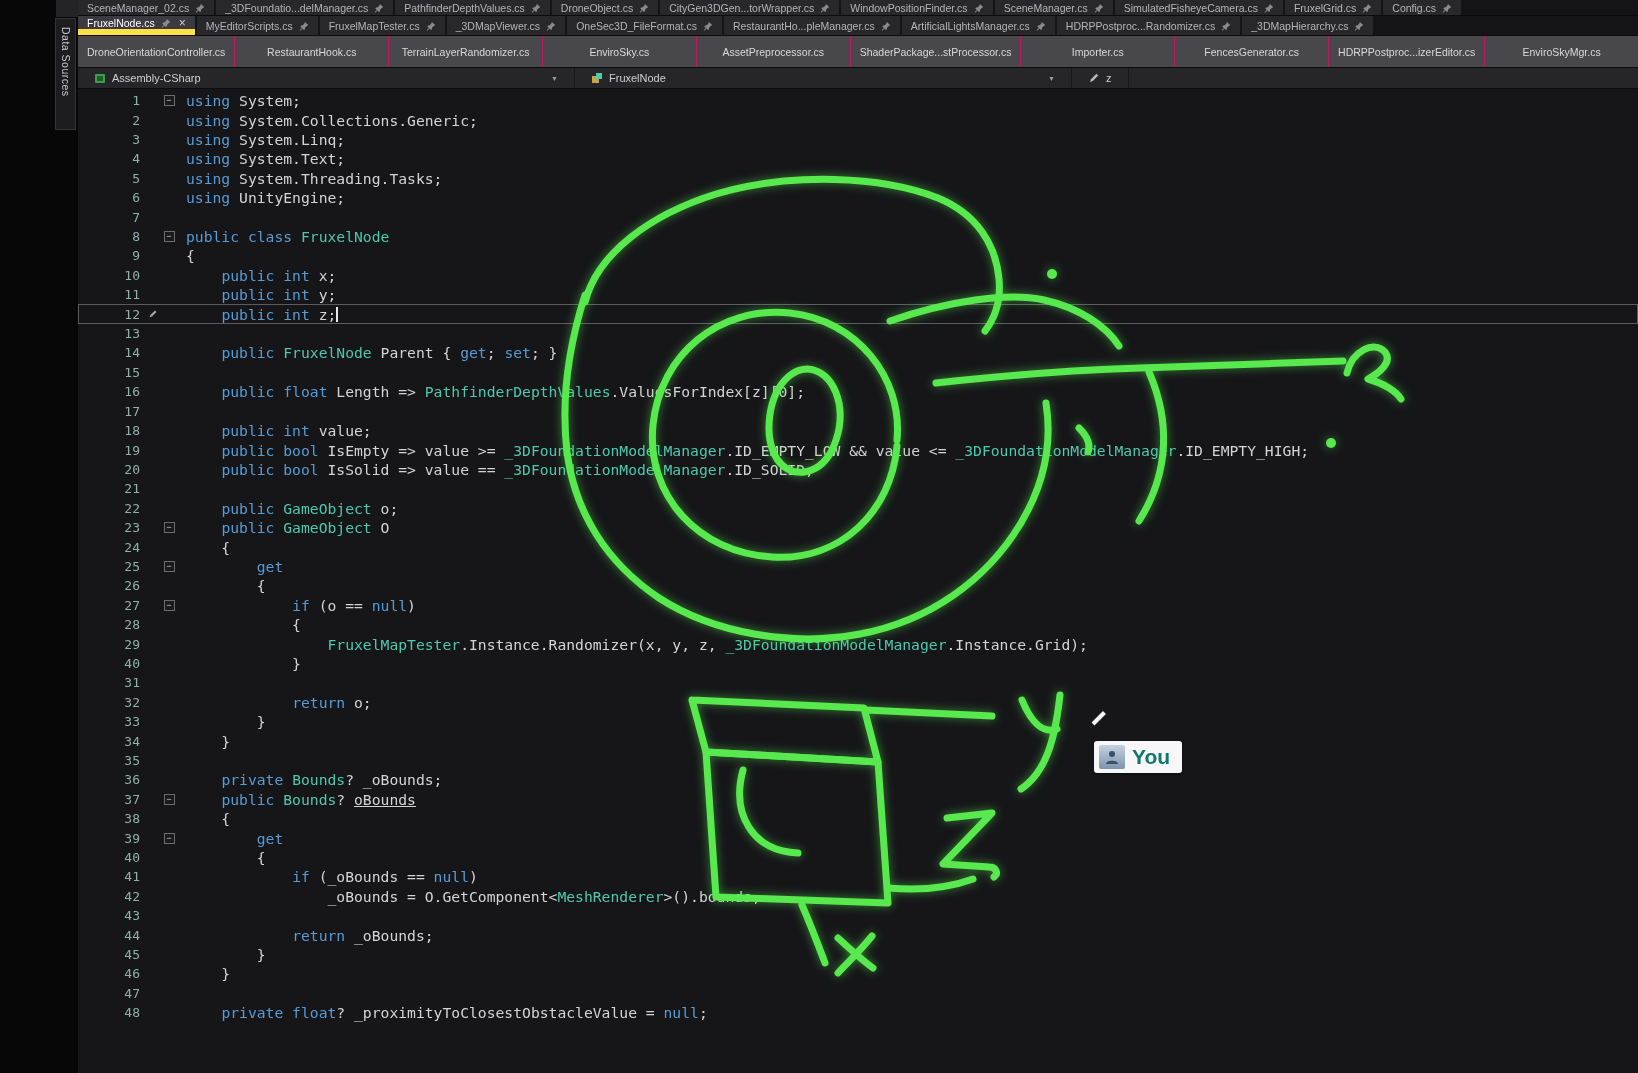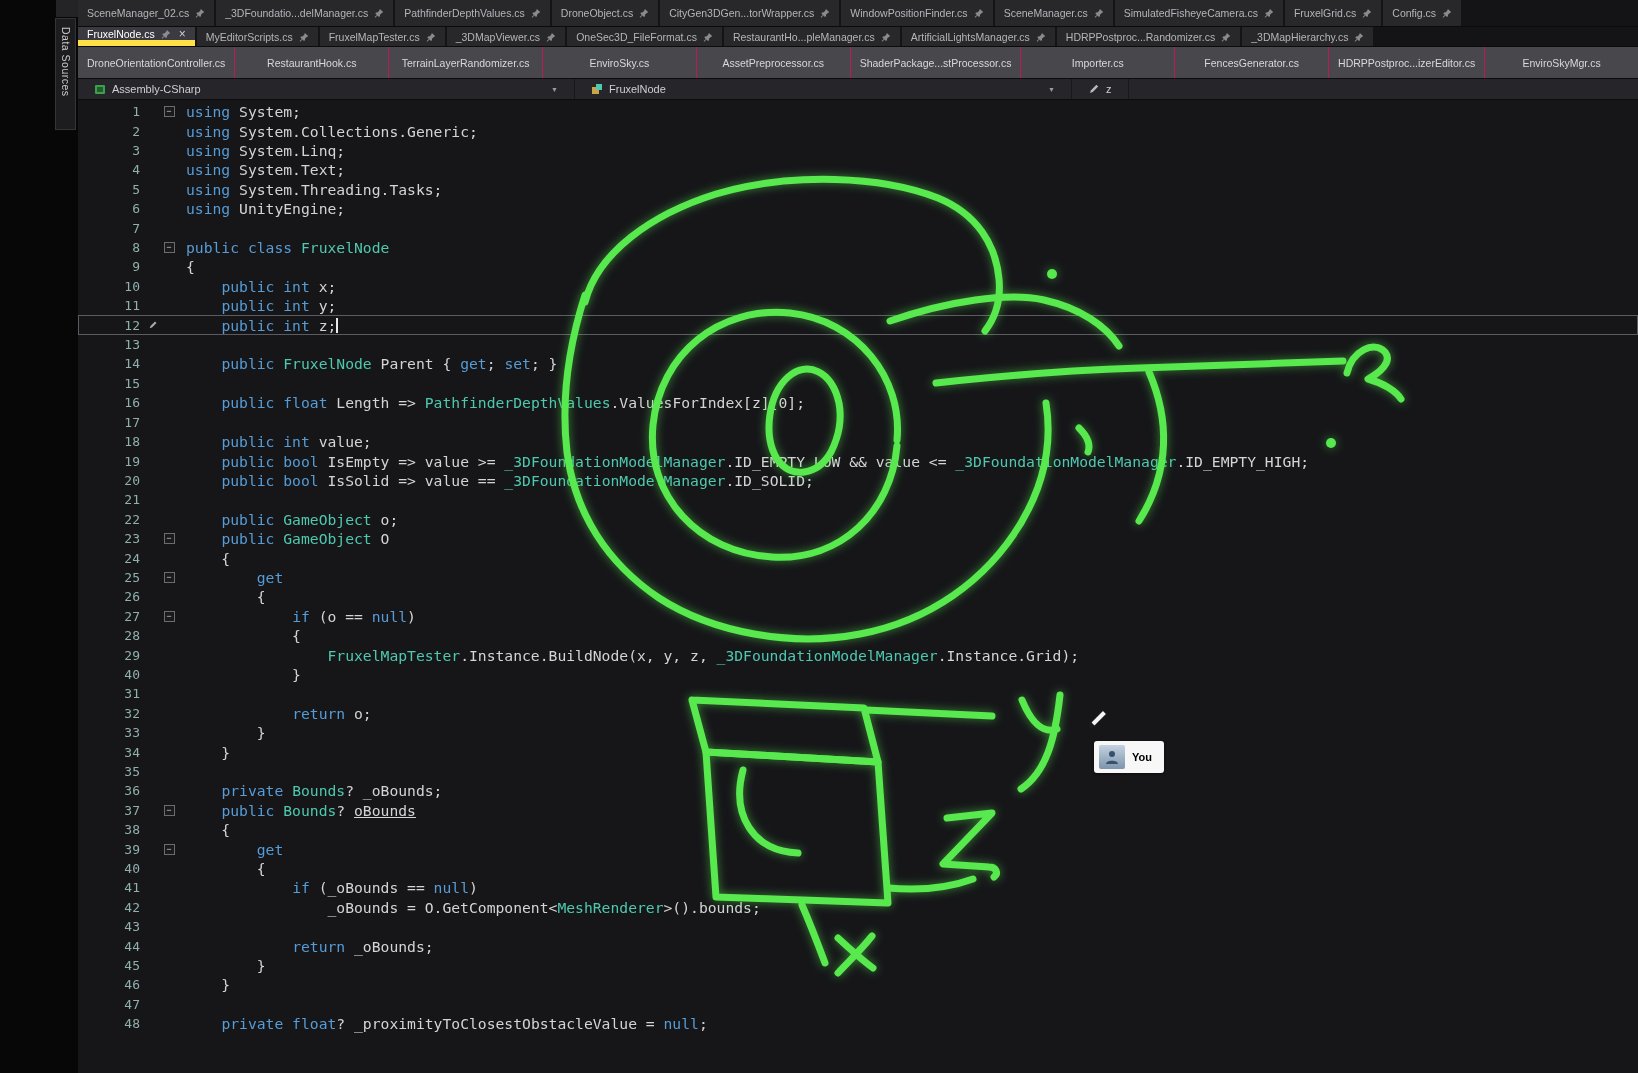--- a/index.html
+++ b/index.html
@@ -8,21 +8,21 @@
           font-family:"Liberation Sans",sans-serif;display:flex;}
   
   .left-rail{width:78px;background:#070708;position:relative;flex:0 0 78px;}
   .rail-corner{position:absolute;top:0;right:0;width:22px;height:17px;background:#242427;}
   .vertical-tab{position:absolute;top:18px;right:2px;width:21px;height:112px;background:#1d1d20;
     border:1px solid #343438;color:#c9c9cd;font-size:10.5px;
     writing-mode:vertical-lr;display:flex;align-items:center;padding-top:8px;letter-spacing:.5px;}
   
   .main{flex:1;display:flex;flex-direction:column;min-width:0;}
   .tab-row{display:flex;gap:2px;background:#141416;border-bottom:1px solid #0b0b0c;overflow:hidden;}
-  .tab-row.r0{height:27px;}
+  .tab-row.r0{height:16px;}
   .tab-row.r1{height:20px;}
   .tab-row.r2{height:18px;}
   .tab-row.light{height:32px;background:#be185d;gap:1px;}
   .tab{display:flex;align-items:center;gap:6px;padding:0 9px;background:#28282b;color:#b4b4ba;
        font-size:10.5px;white-space:nowrap;cursor:default;}
   .tab.active{background:#3a3a40;color:#ffffff;border-bottom:6px solid #fde047;}
   .tab-row.light .tab{flex:1 1 0;justify-content:center;background:#47474c;color:#d9d9dc;}
   .pin{flex:0 0 auto;opacity:.85;}
   .tab-close{font-size:12px;color:#cfcfd3;margin-left:2px;line-height:1;}
   
@@ -47,21 +47,21 @@
   .tk-u{color:var(--plain);text-decoration:underline;}
   .caret{display:inline-block;width:1.5px;height:15px;background:#e9e9e9;vertical-align:-2px;}
   
   .draw{position:absolute;inset:0;z-index:10;pointer-events:none;}
   .ink{stroke:var(--ink);stroke-width:7;fill:none;stroke-linecap:round;stroke-linejoin:round;}
   .ink-dot{fill:var(--ink);stroke:none;}
   .you-chip{position:absolute;left:1094px;top:741px;z-index:12;display:flex;align-items:center;gap:7px;
     background:#f7f7f7;border-radius:3px;padding:4px 12px 4px 5px;box-shadow:0 1px 3px rgba(0,0,0,.5);}
   .you-avatar{width:26px;height:24px;border-radius:2px;background:linear-gradient(#c4d2e0,#7d94ab);
     display:flex;align-items:center;justify-content:center;}
-  .you-label{font-size:11px;font-weight:bold;color:#000000;}
+  .you-label{font-size:21px;font-weight:bold;color:#0f766e;}
   .pencil-cursor{position:absolute;left:1085px;top:706px;z-index:13;}
 </style>
 </head>
 <body>
 
 <div class="screen">
 
   <div class="left-rail">
     <div class="rail-corner"></div>
     <div class="vertical-tab">
@@ -437,21 +437,21 @@
           <div class="cl">
             <span class="ln">28</span>
             <span class="gmark"></span>
             <span class="foldcol"></span>
             <span class="code-text"><span class="tk-p">            {</span></span>
           </div>
           <div class="cl">
             <span class="ln">29</span>
             <span class="gmark"></span>
             <span class="foldcol"></span>
-            <span class="code-text"><span class="tk-p">                </span><span class="tk-t">FruxelMapTester</span><span class="tk-p">.Instance.BuildNode(x, y, z, </span><span class="tk-t">_3DFoundationModelManager</span><span class="tk-p">.Instance.Grid);</span></span>
+            <span class="code-text"><span class="tk-p">                </span><span class="tk-t">FruxelMapTester</span><span class="tk-p">.Instance.Randomizer(x, y, z, </span><span class="tk-t">_3DFoundationModelManager</span><span class="tk-p">.Instance.Grid);</span></span>
           </div>
           <div class="cl">
             <span class="ln">40</span>
             <span class="gmark"></span>
             <span class="foldcol"></span>
             <span class="code-text"><span class="tk-p">            }</span></span>
           </div>
           <div class="cl">
             <span class="ln">31</span>
             <span class="gmark"></span>

